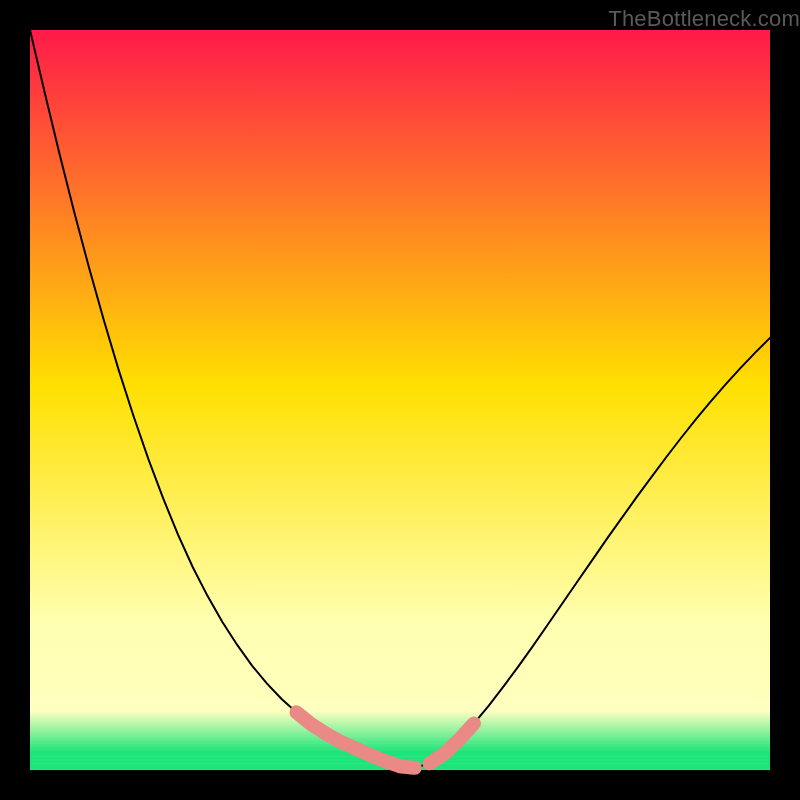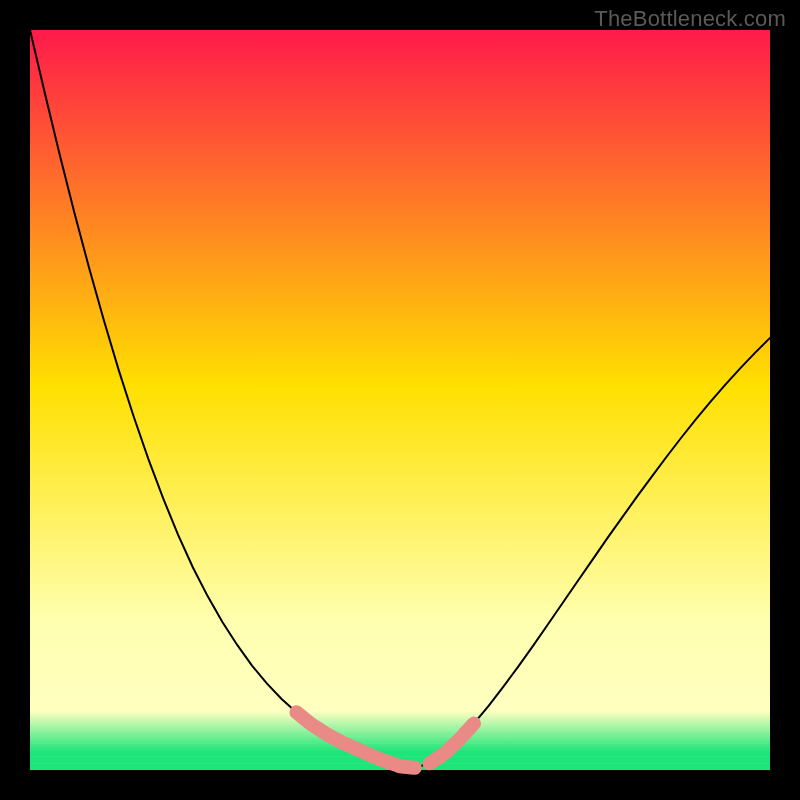--- a/index.html
+++ b/index.html
@@ -12,21 +12,21 @@
     font-family: Arial, Helvetica, sans-serif;
   }
   .container {
     position: relative;
     width: 800px;
     height: 800px;
   }
   .watermark {
     position: absolute;
     top: 6px;
-    right: 14px;
+    right: 0;
     color: #5a5a5a;
     font-size: 22px;
     font-weight: 500;
     z-index: 10;
     letter-spacing: 0.2px;
   }
   svg.plot {
     position: absolute;
     left: 0;
     top: 0;

